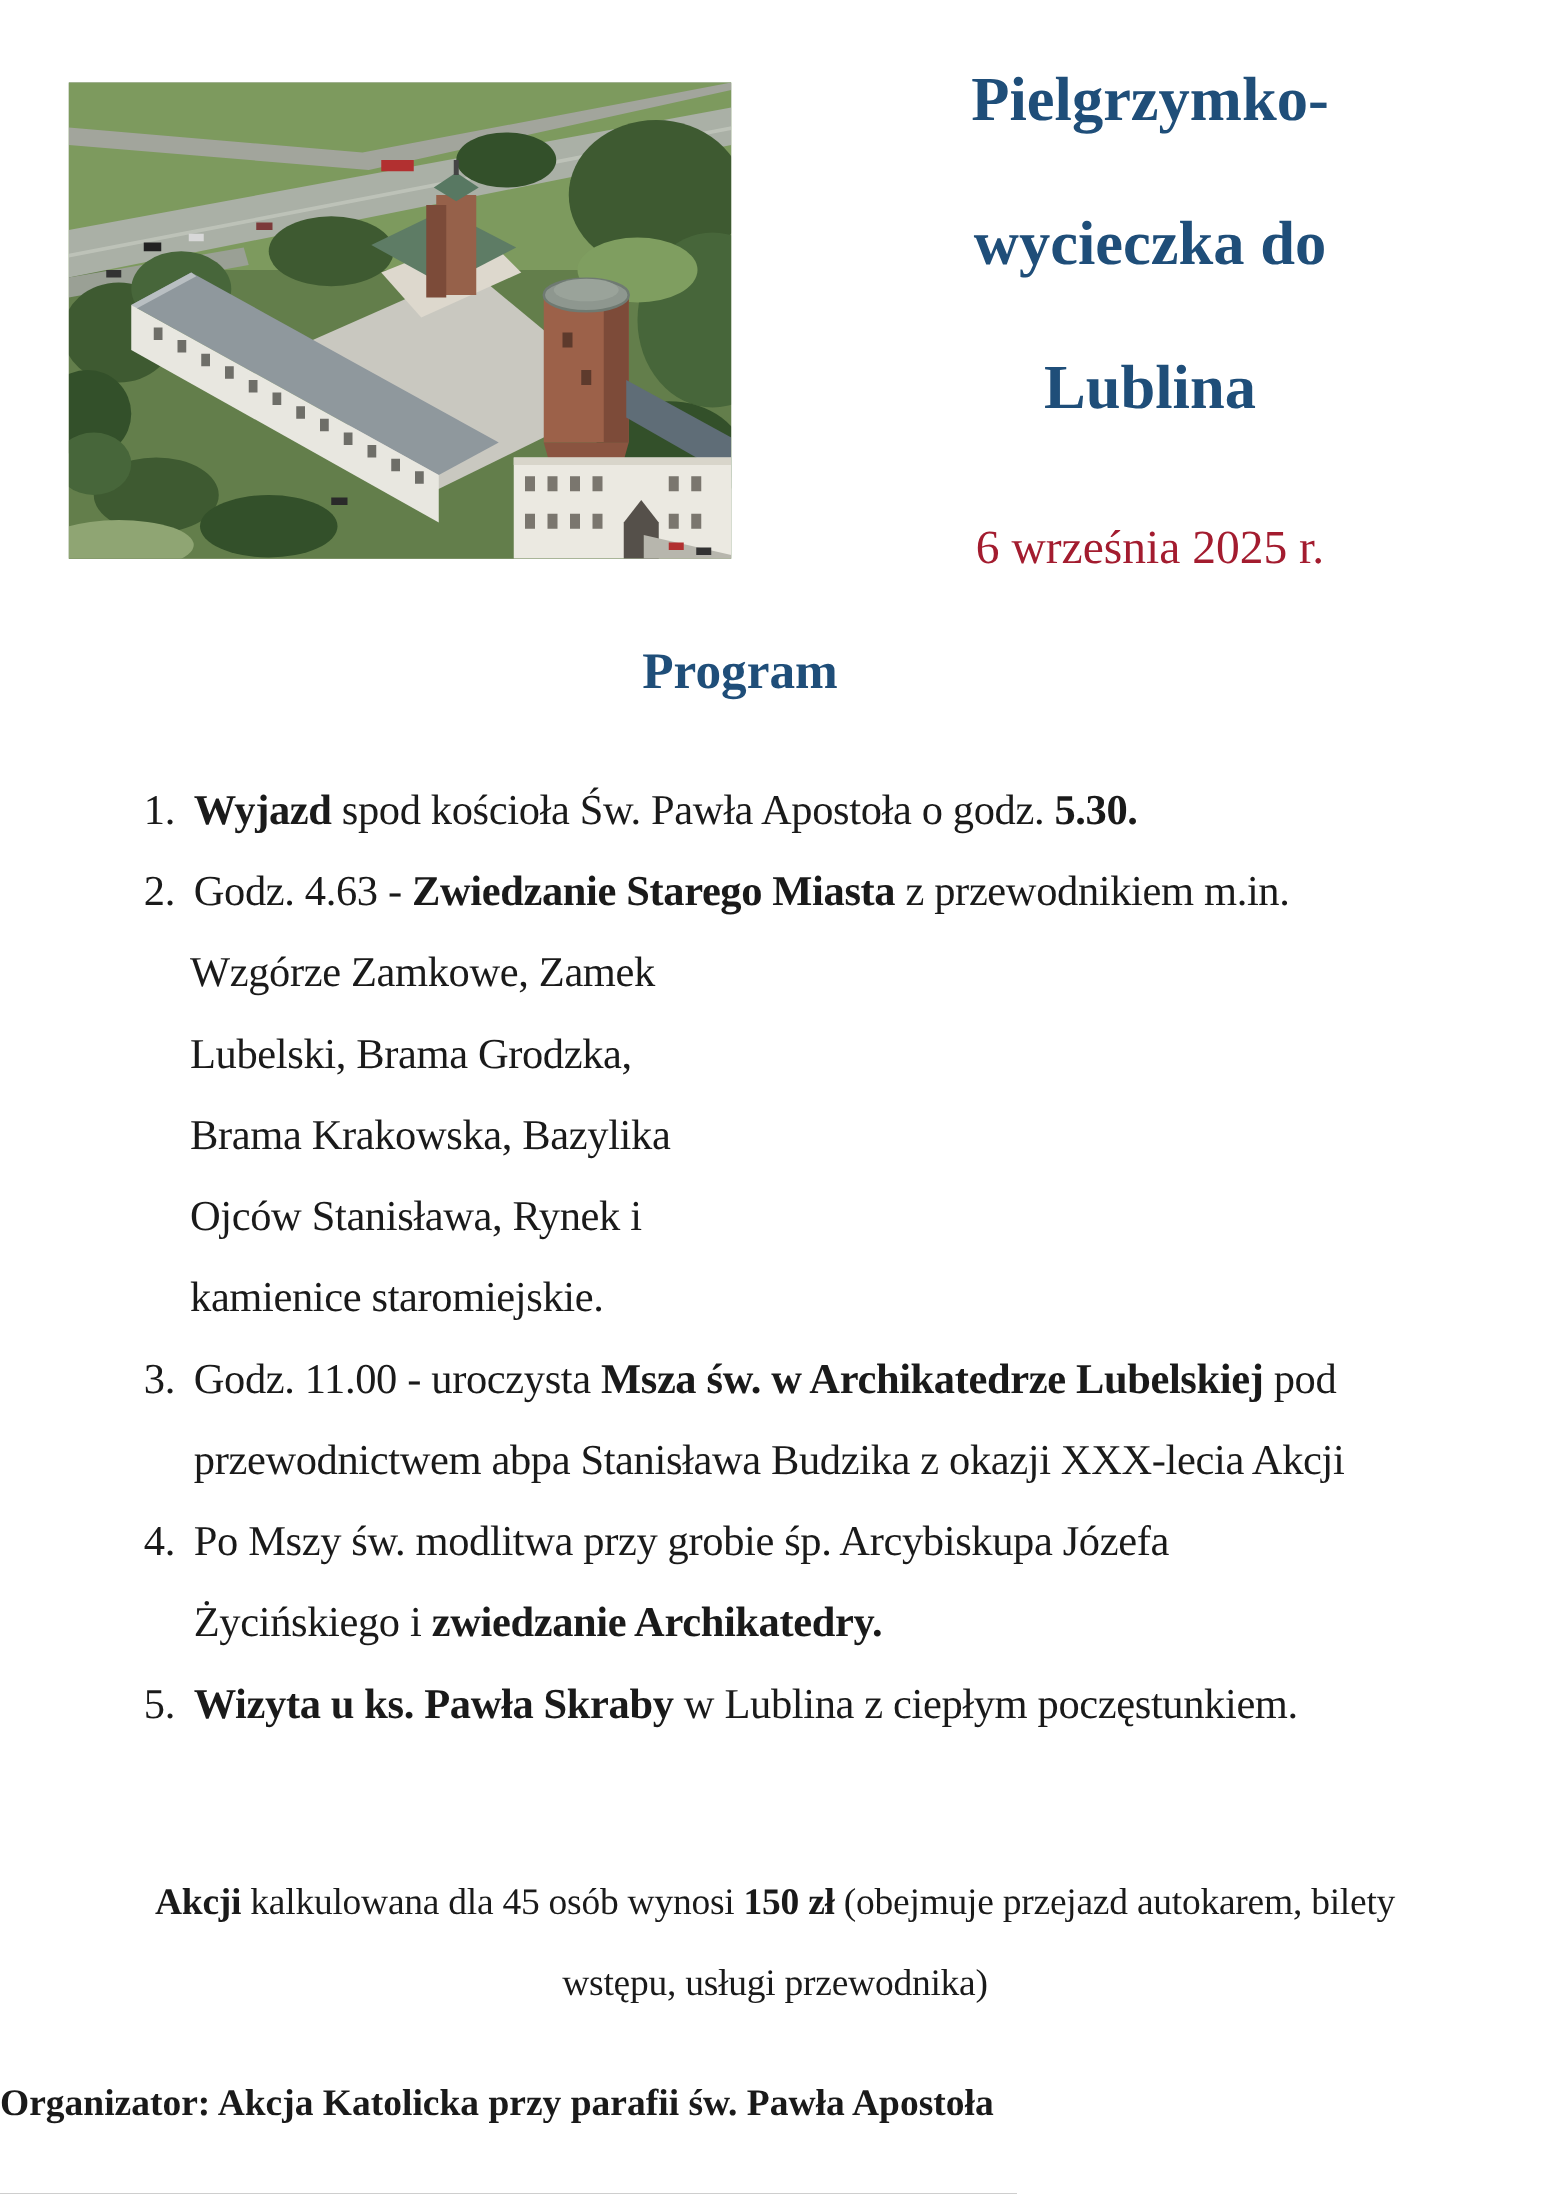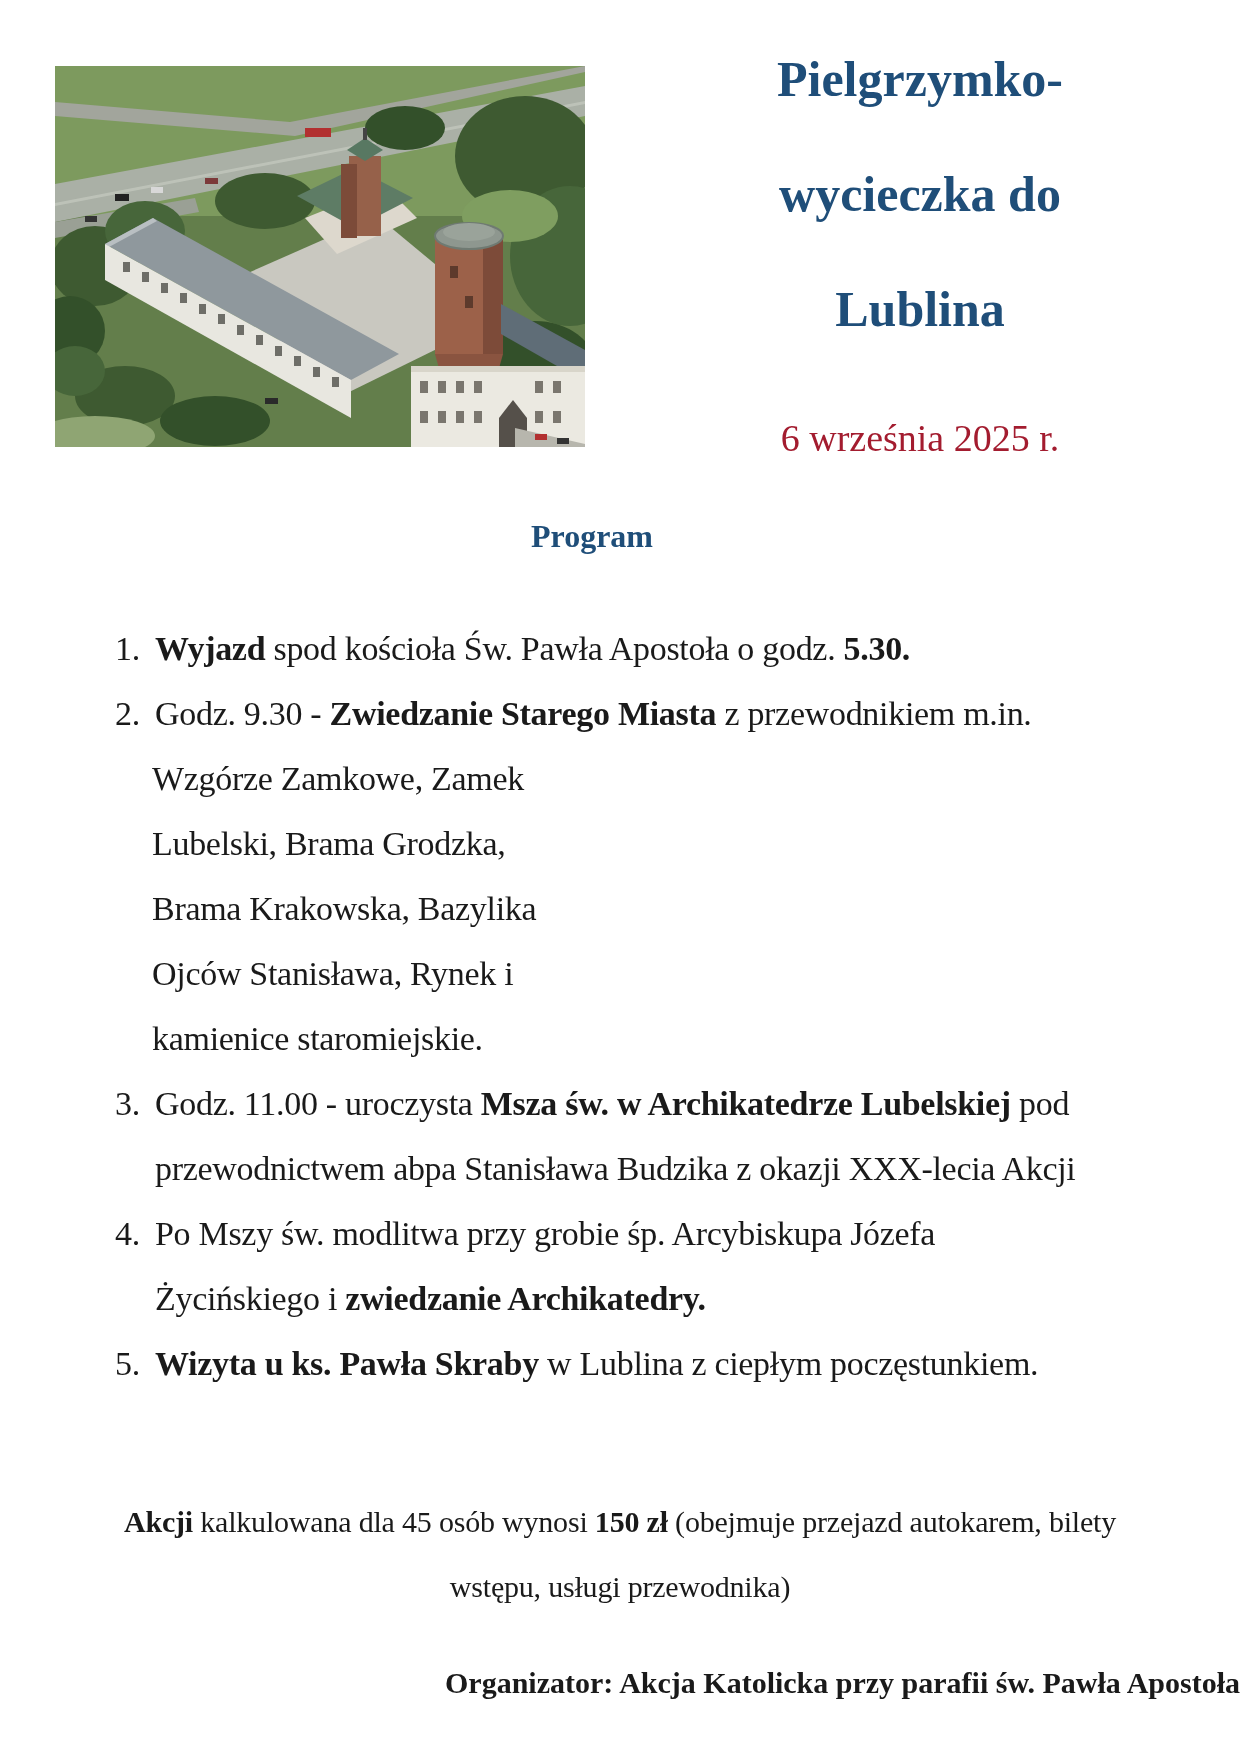--- a/index.html
+++ b/index.html
@@ -37,21 +37,21 @@
     position:absolute;left:650px;top:412px;width:540px;
     text-align:center;
     color:var(--date-red);
     font-size:38px;line-height:52px;
   }
   .program-heading{
     position:absolute;left:0;top:505px;width:1184px;
     text-align:center;
     color:var(--title-blue);
     font-weight:bold;
-    font-size:32px;line-height:62px;
+    font-size:41px;line-height:62px;
   }
   .content{
     position:absolute;left:88px;top:616px;width:1084px;
     font-size:34px;line-height:65px;
     letter-spacing:-0.3px;
     margin-left:27px;
   }
   .content .line{white-space:nowrap;}
   .content .line.cont{padding-left:40px;}
   .content .num{display:inline-block;width:40px;}
@@ -59,21 +59,21 @@
   .sublist{margin-left:37px;}
   .subline{line-height:65px;white-space:nowrap;}
   .price{
     position:absolute;left:70px;top:1489px;width:1100px;
     text-align:center;
     font-size:30px;line-height:65px;
     letter-spacing:-0.2px;
   }
   .organizer{
     position:absolute;left:0;top:1650px;width:1240px;
-    text-align:right;
+    text-align:left;
     font-size:30px;line-height:65px;
     font-weight:bold;
   }
 </style>
 </head>
 <body>
 
 <div class="page">
 
   <div class="photo">
@@ -181,21 +181,21 @@
 
   <div class="date">6 września 2025 r.</div>
 
   <div class="program-heading">Program</div>
 
   <div class="content">
       <div class="item">
         <div class="line"><span class="num">1.</span><span class="b">Wyjazd</span><span> spod kościoła Św. Pawła Apostoła o godz. </span><span class="b">5.30.</span></div>
       </div>
       <div class="item">
-        <div class="line"><span class="num">2.</span><span>Godz. 9.30 - </span><span class="b">Zwiedzanie Starego Miasta</span><span> z przewodnikiem m.in.</span></div>
+        <div class="line"><span class="num">2.</span><span>Godz. 4.63 - </span><span class="b">Zwiedzanie Starego Miasta</span><span> z przewodnikiem m.in.</span></div>
         <div class="sublist">
           <div class="subline">Wzgórze Zamkowe, Zamek</div>
           <div class="subline">Lubelski, Brama Grodzka,</div>
           <div class="subline">Brama Krakowska, Bazylika</div>
           <div class="subline">Ojców Stanisława, Rynek i</div>
           <div class="subline">kamienice staromiejskie.</div>
         </div>
       </div>
       <div class="item">
         <div class="line"><span class="num">3.</span><span>Godz. 11.00 - uroczysta </span><span class="b">Msza św. w Archikatedrze Lubelskiej</span><span> pod</span></div>

